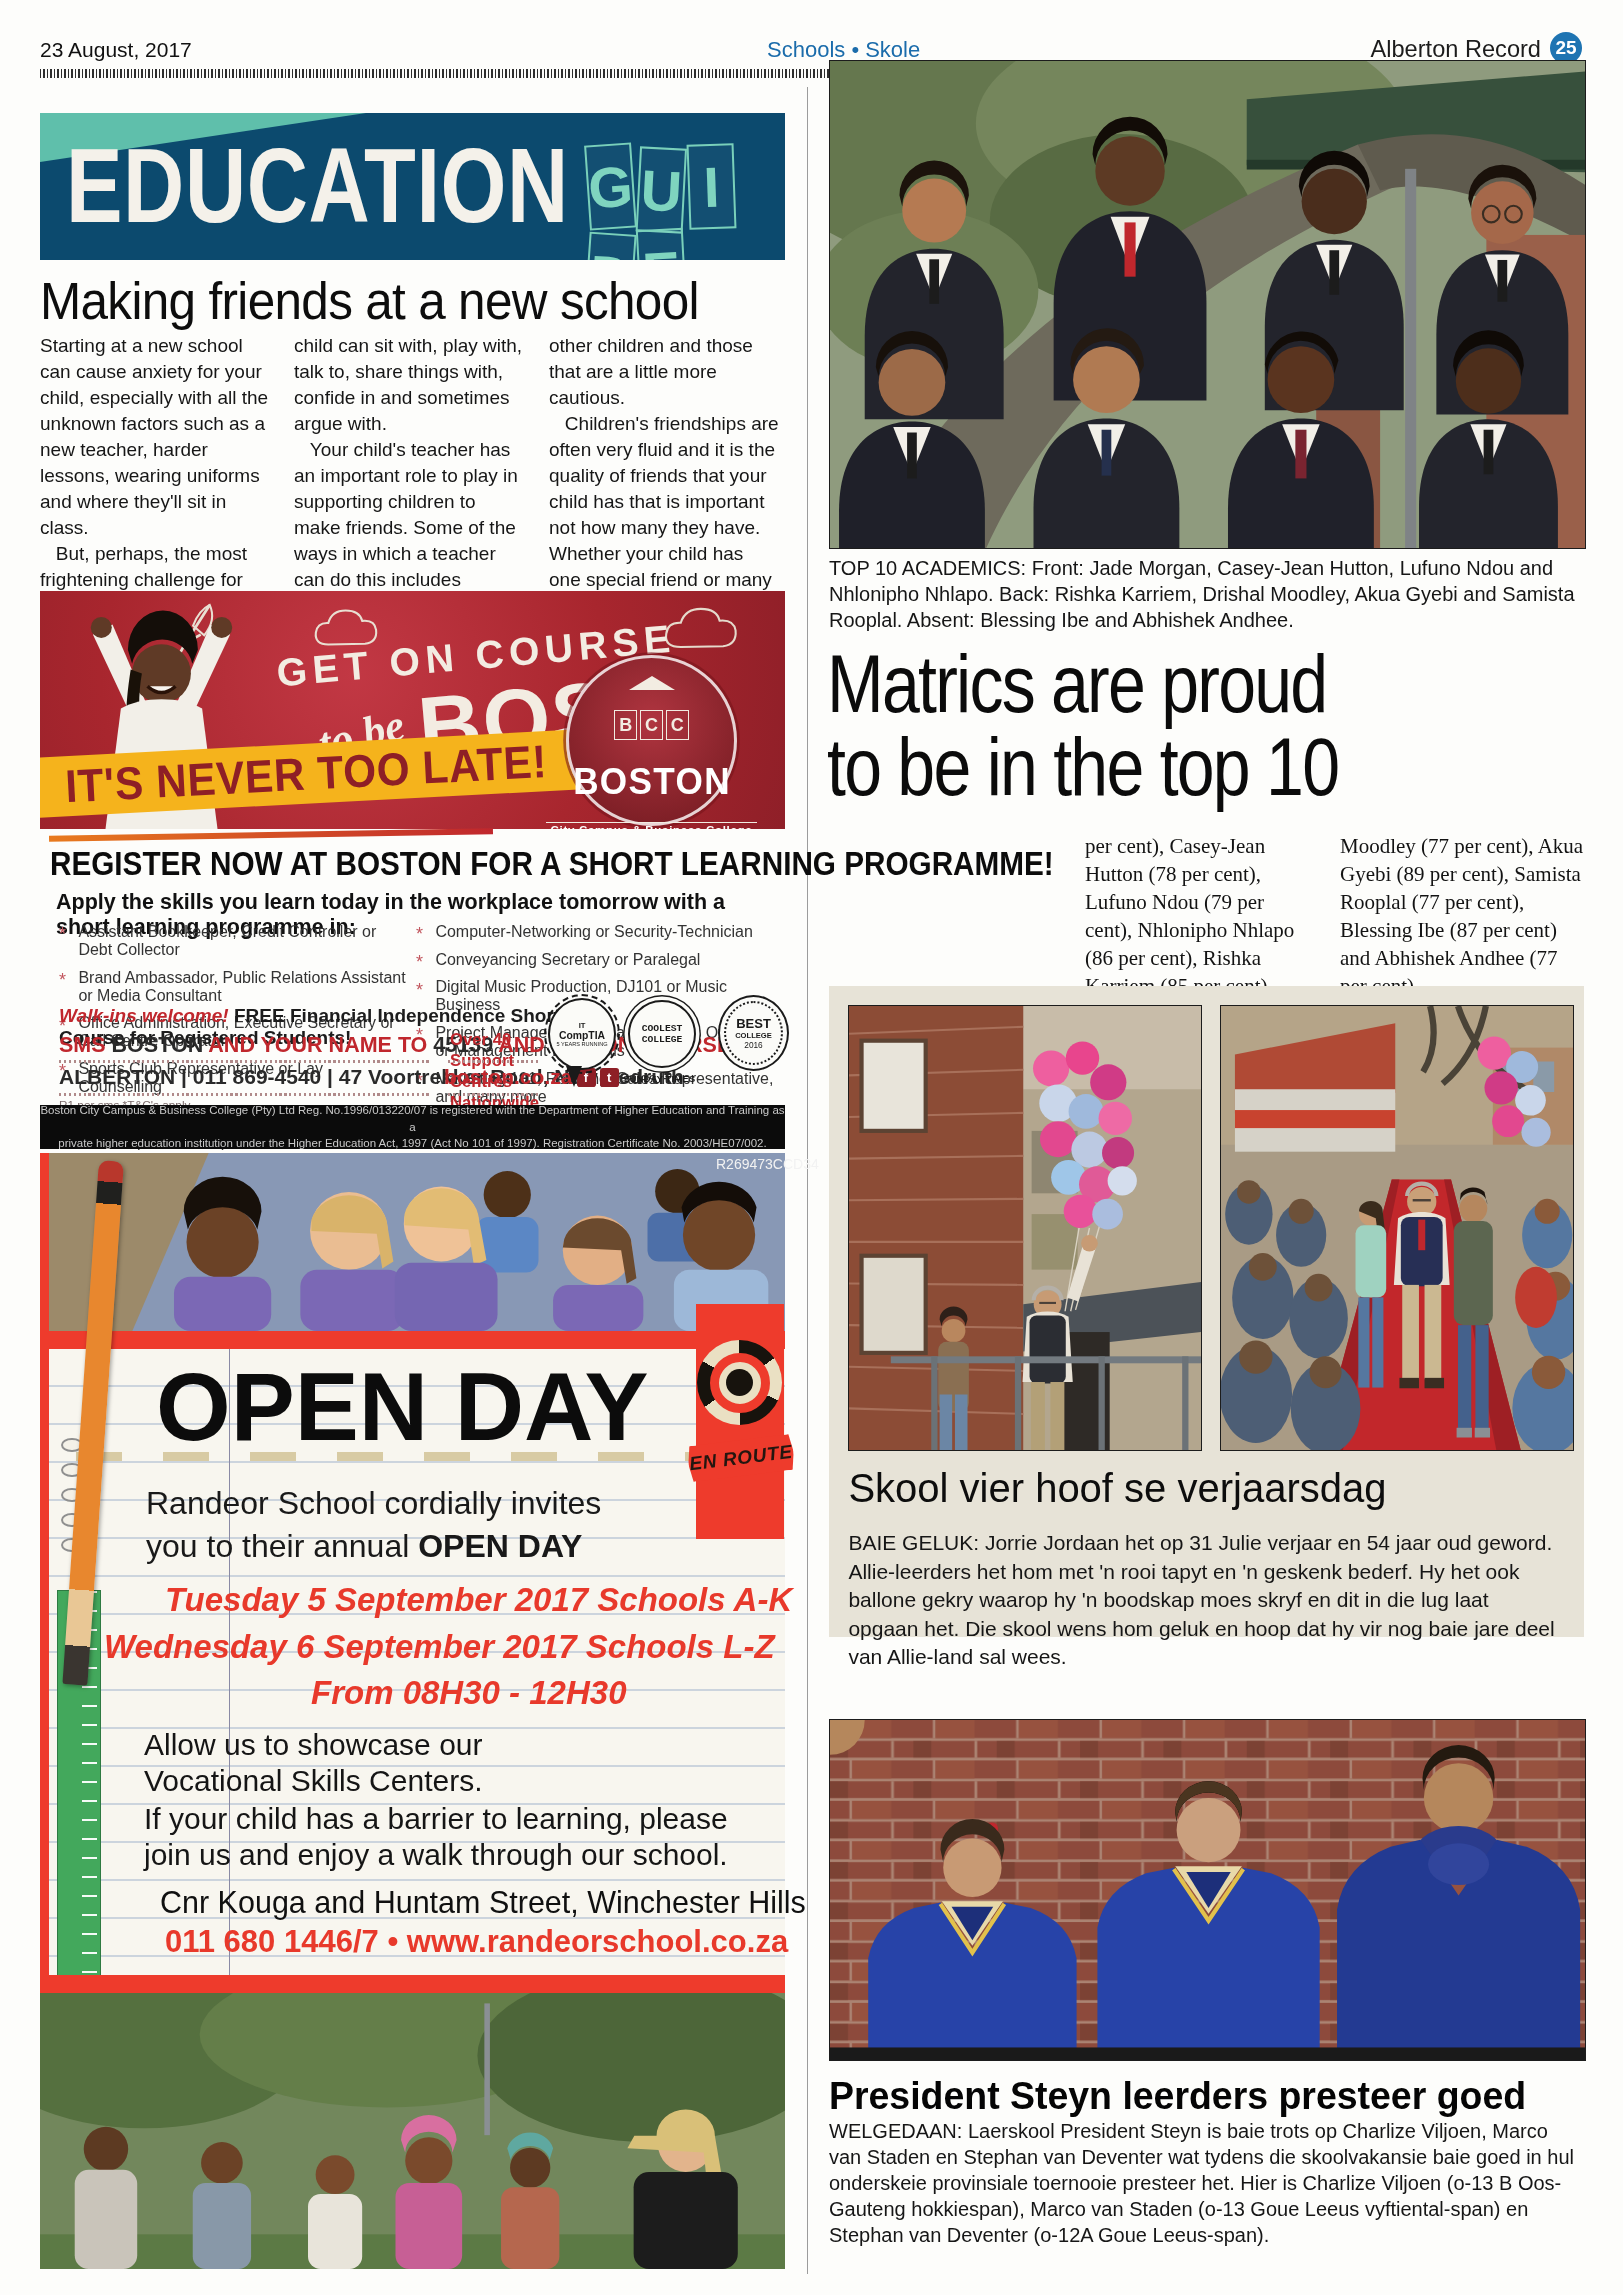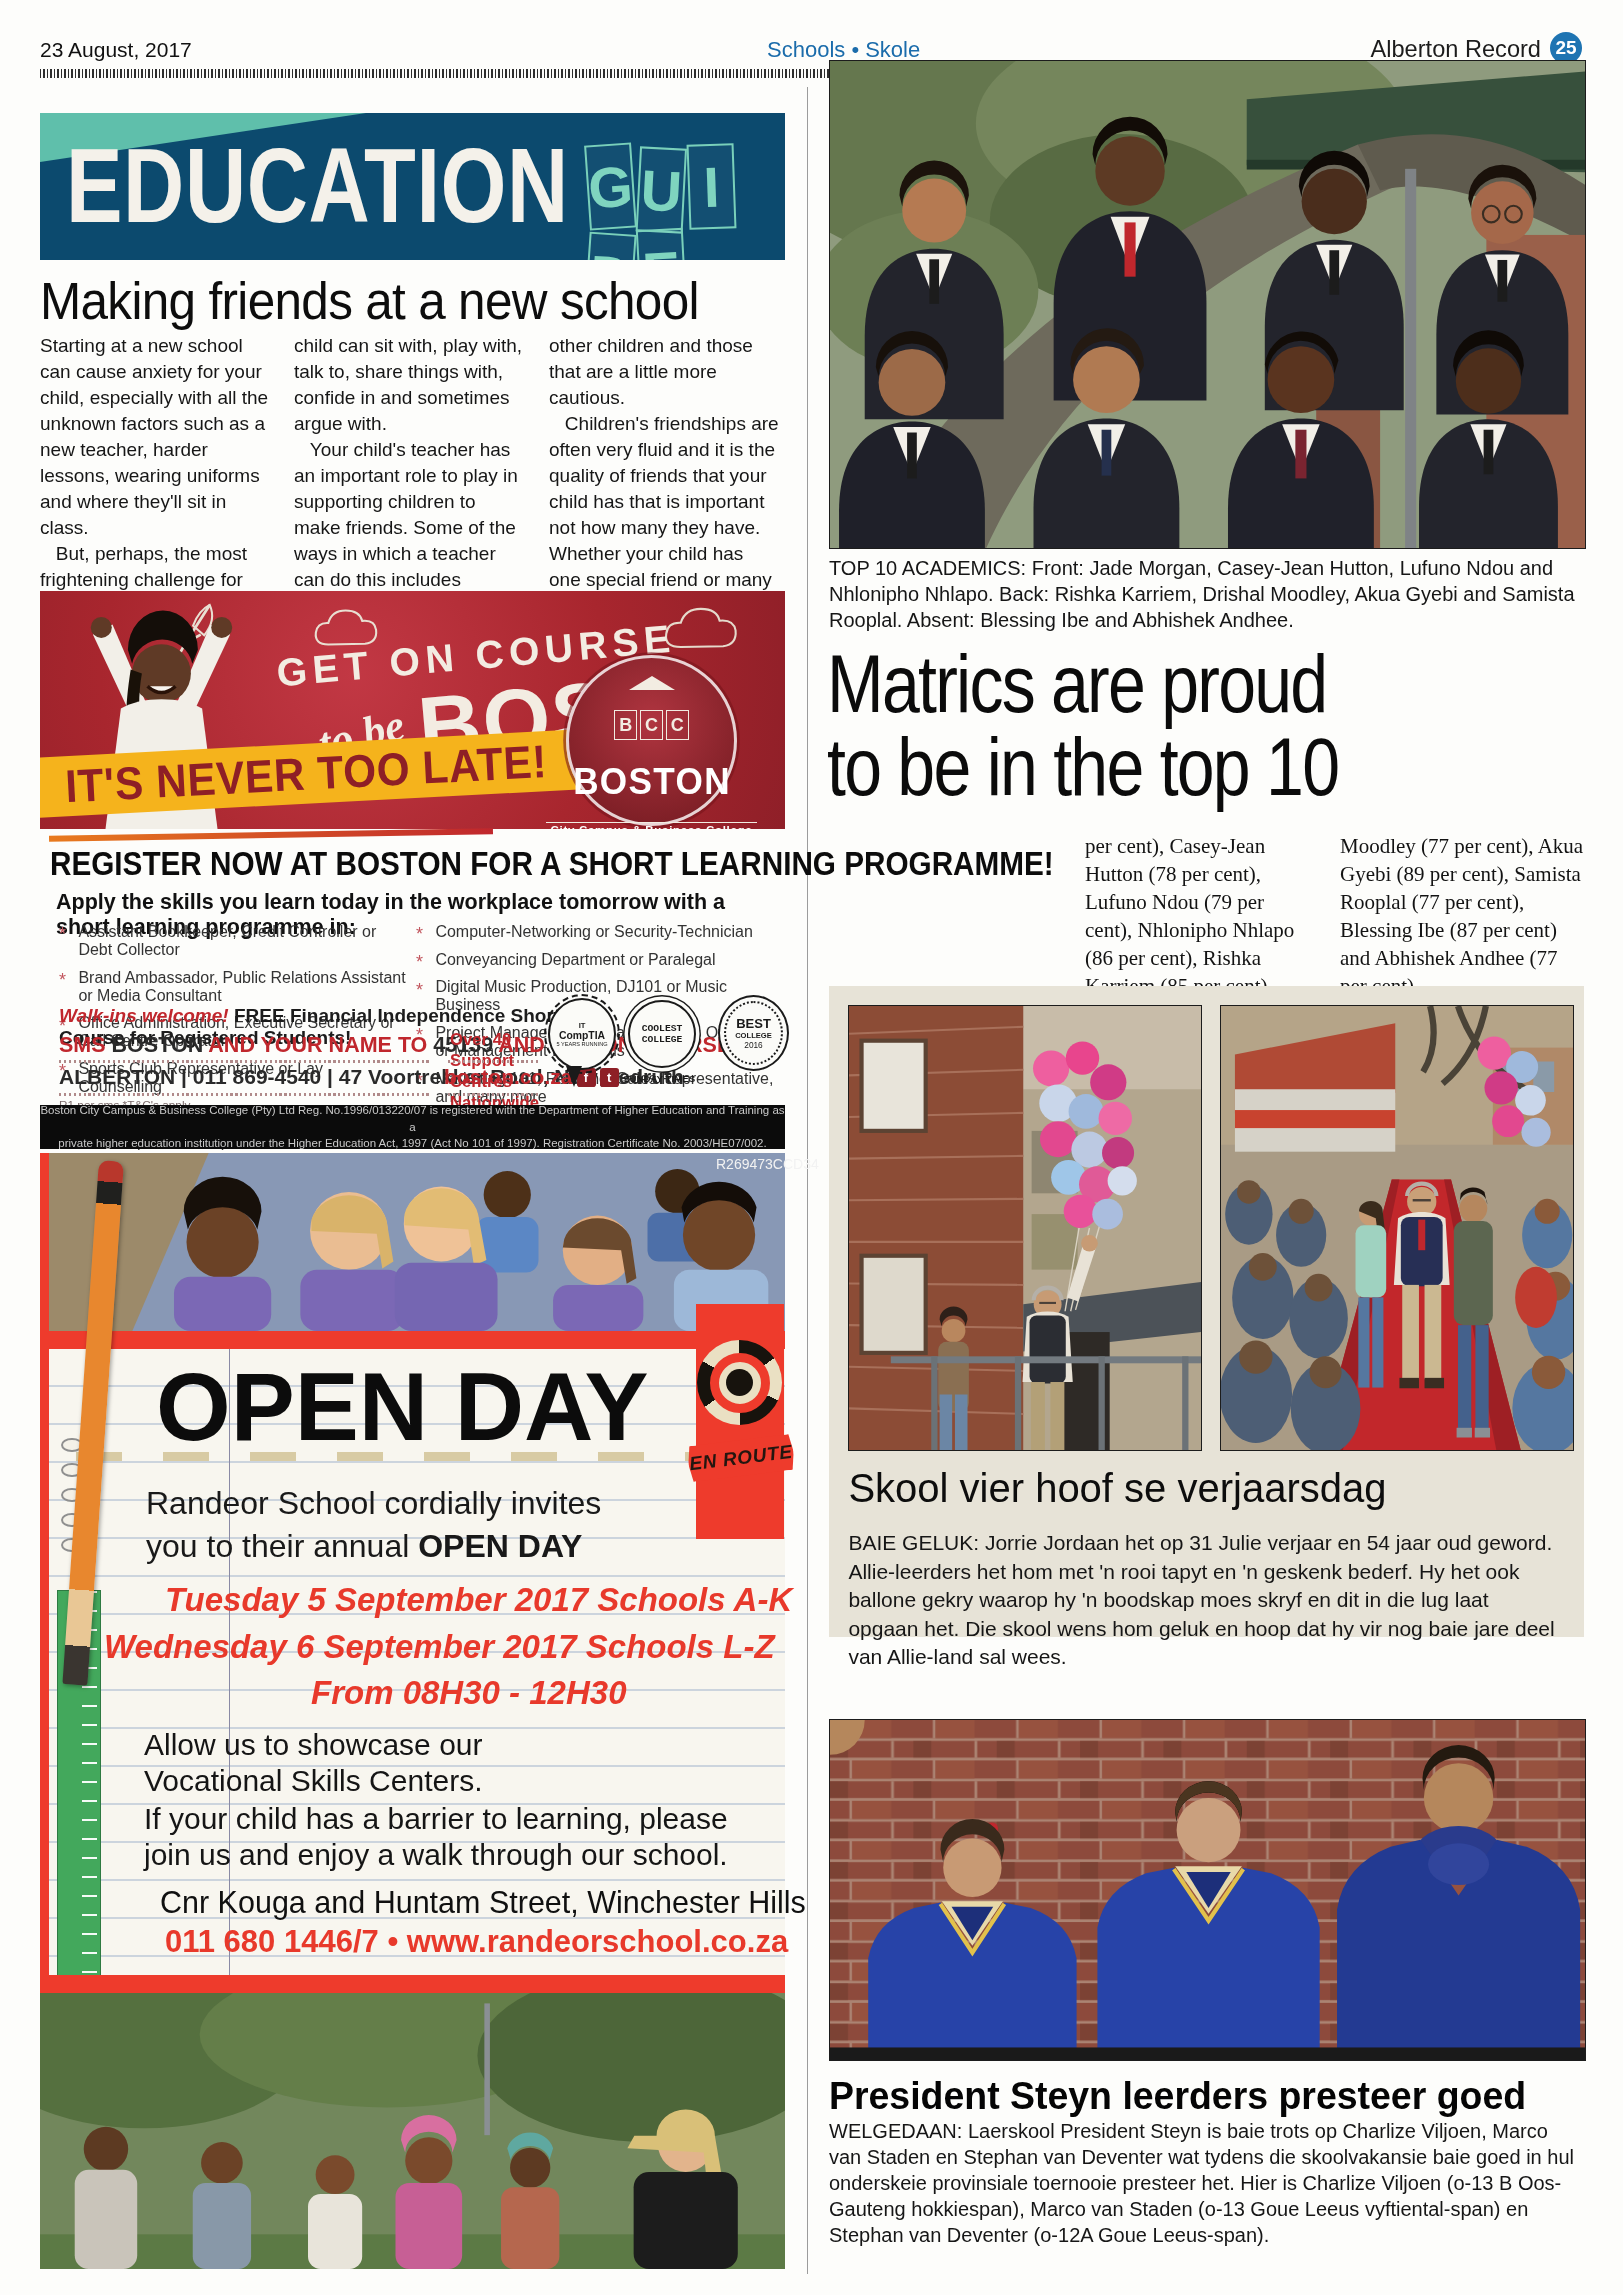--- a/index.html
+++ b/index.html
@@ -161,21 +161,21 @@
   <ul class="abs course-list" style="left:59px;top:923px;width:351px;">
     <li>Assistant Bookkeeper, Credit Controller or Debt Collector</li>
     <li>Brand Ambassador, Public Relations Assistant or Media Consultant</li>
     <li>Office Administration, Executive Secretary or Call Centre Operator</li>
     <li>Sports Club Representative or Lay Counselling</li>
     <li>Events Planner or Booking Agent</li>
     <li>Data Capturer, Computer Clerk or Web &amp; Graphic Design</li>
   </ul>
   <ul class="abs course-list" style="left:416px;top:923px;width:368px;">
     <li>Computer-Networking or Security-Technician</li>
-    <li>Conveyancing Department or Paralegal</li>
+    <li>Conveyancing Secretary or Paralegal</li>
     <li>Digital Music Production, DJ101 or Music Business</li>
     <li>Project Management, Small Business Ownership or Management Essentials</li>
     <li>Marketing 101, Retailing, Sales Representative, and many more</li>
   </ul>
 
   <div class="abs" style="left:59px;top:1005px;width:514px;">
     <span class="walkins-red">Walk-ins welcome!</span><span class="walkins-black"> FREE Financial Independence Short Course for Registered Students!</span>
   </div>
   <div class="abs sms-line" style="left:59px;top:1033px;">
     <span class="sms-red">SMS </span><span class="sms-blk">BOSTON </span><span class="sms-red">AND YOUR NAME TO </span><span class="sms-blk">45139 </span><span class="sms-red">AND GET ON COURSE!</span>

